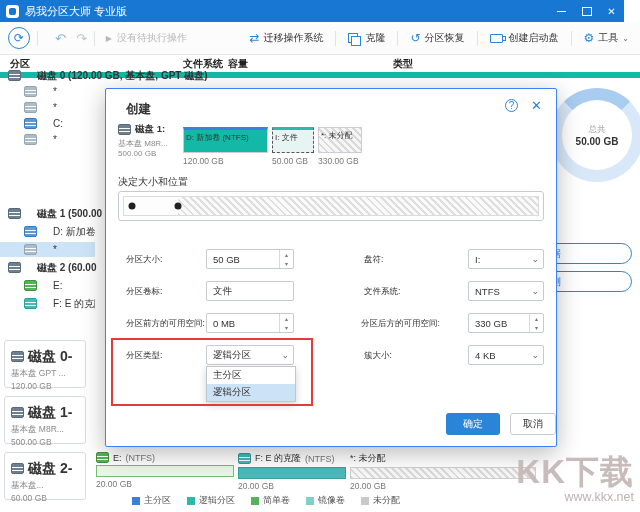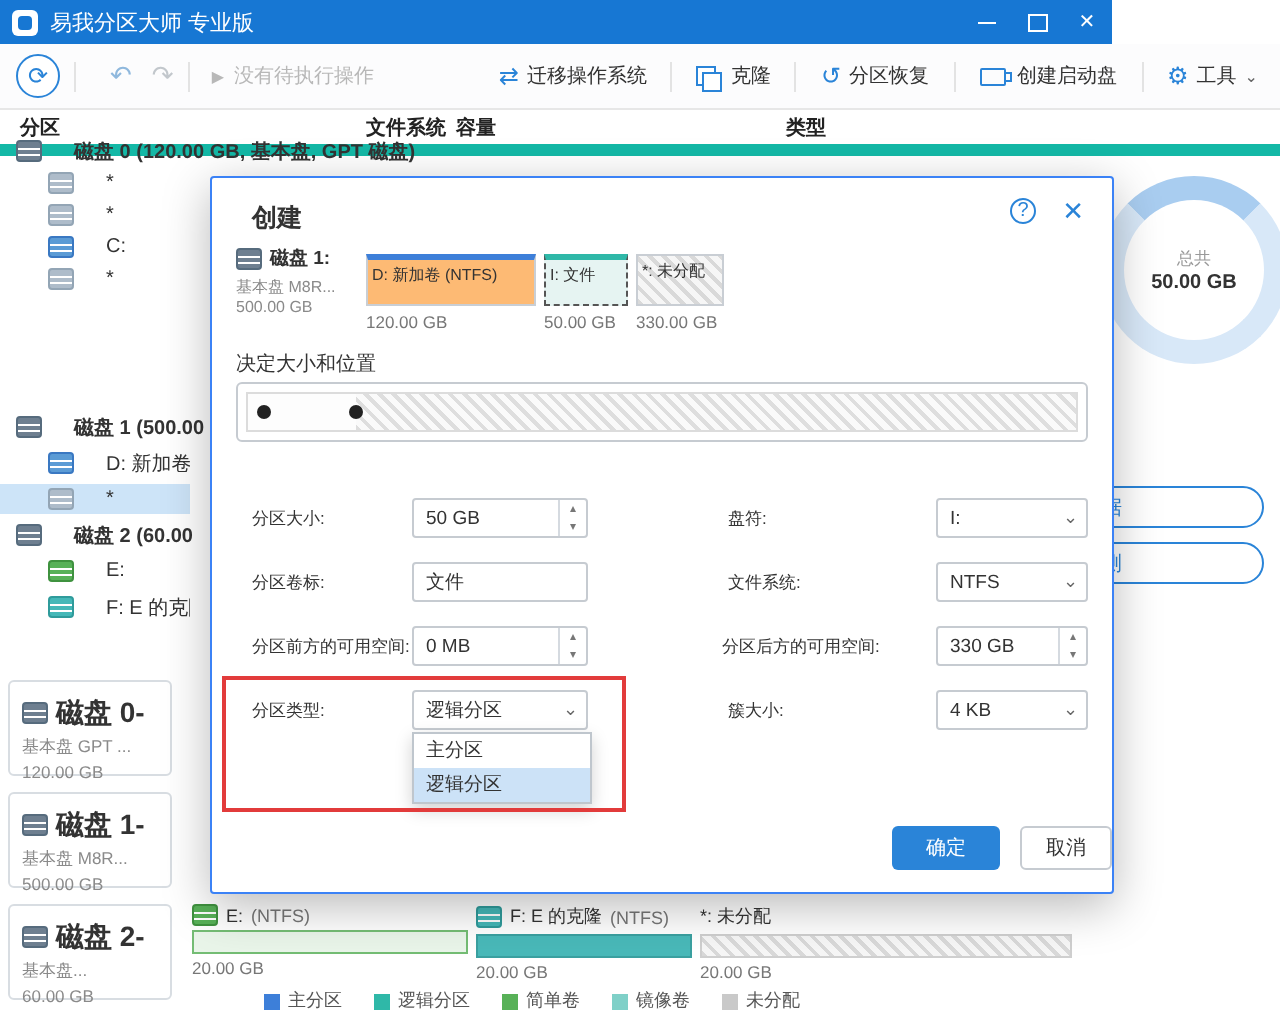--- a/index.html
+++ b/index.html
@@ -1,20 +1,20 @@
 <!DOCTYPE html>
 <html><head>
 <meta charset="utf-8">
 <style>
   html,body{margin:0;padding:0;}
   body{font-family:"Liberation Sans","DejaVu Sans",sans-serif;background:#9a9a9a;}
   #screen{position:relative;width:640px;height:512px;background:#fff;overflow:hidden;}
 
   
-  #titlebar{position:absolute;left:0;top:0;width:556px;height:22px;background:#1777d3;display:flex;align-items:center;color:#fff;z-index:5;}
+  #titlebar{position:absolute;left:0;top:0;width:624px;height:22px;background:#1777d3;display:flex;align-items:center;color:#fff;z-index:5;}
   .tb-logo{width:13px;height:13px;background:#fff;border-radius:3px;margin:0 6px;position:relative;flex:none;}
   .tb-logo::after{content:"";position:absolute;left:3px;top:3px;width:7px;height:7px;background:#1777d3;border-radius:2px;}
   .tb-title{font-size:11px;}
   .tb-right{margin-left:auto;display:flex;align-items:center;height:100%;}
   .tb-support{display:flex;align-items:center;gap:4px;font-size:10px;padding:0 10px;height:100%;cursor:default;}
   .winbtn{width:25px;height:100%;display:flex;align-items:center;justify-content:center;font-size:10px;}
   .max-box{width:8px;height:7px;border:1px solid #fff;}
   .min-line{width:9px;height:1px;background:#fff;display:block;}
 
   
@@ -51,21 +51,21 @@
 
   
   #donut{position:absolute;left:550px;top:88px;width:94px;height:94px;border-radius:50%;border:12px solid #d8e8f8;border-top-color:#a9cdf0;box-sizing:border-box;display:flex;flex-direction:column;align-items:center;justify-content:center;z-index:1;}
   .side-pill{position:absolute;left:498px;width:134px;height:21px;border:1px solid #2a84d8;border-radius:11px;background:#fff;color:#2a84d8;font-size:10px;display:flex;align-items:center;padding-left:52px;box-sizing:border-box;z-index:2;}
 
   
   #dialog{position:absolute;left:105px;top:88px;width:450px;height:357px;background:#fff;border:1px solid #3b82f6;border-radius:2px;box-shadow:0 6px 24px rgba(0,0,0,.28);z-index:10;}
   .dlg-title{position:absolute;left:20px;top:12px;font-size:12.5px;font-weight:bold;color:#333;}
   .dlg-help{position:absolute;right:38px;top:10px;color:#2a84d8;font-size:10px;width:13px;height:13px;border:1px solid #2a84d8;border-radius:50%;display:flex;align-items:center;justify-content:center;box-sizing:border-box;}
   .dlg-close{position:absolute;right:14px;top:9px;color:#2a84d8;font-size:13px;}
-  .blk{position:absolute;top:38px;height:26px;box-sizing:border-box;border:1px solid #c9ced4;background:#fdba74;font-size:8px;color:#333;padding:2px;white-space:nowrap;overflow:hidden;}
+  .blk{position:absolute;top:38px;height:26px;box-sizing:border-box;border:1px solid #c9ced4;background:#14b8a6;font-size:8px;color:#333;padding:2px;white-space:nowrap;overflow:hidden;}
   .blk.primary{border-top:3px solid #3d7fd9;}
   .blk.new{border:1px dashed #555;border-top:3px solid #2fb8a8;background:#e6f4f2;}
   .hatch{background-image:repeating-linear-gradient(45deg,#d9d9d9 0 2px,#f6f6f6 2px 5px);}
   .blk-size{position:absolute;top:67px;font-size:8.5px;color:#777;white-space:nowrap;}
   #slider{position:absolute;left:12px;top:102px;width:426px;height:30px;border:1px solid #c6cbd1;border-radius:3px;padding:4px;box-sizing:border-box;}
   #slider .track{position:relative;width:100%;height:100%;border:1px solid #dcdcdc;box-sizing:border-box;background:#fdfdfd;}
   .seg-un{position:absolute;left:13%;top:0;height:100%;width:87%;background-image:repeating-linear-gradient(45deg,#dedede 0 2px,#fafafa 2px 5px);}
   .handle{position:absolute;top:50%;width:7px;height:7px;background:#222;border-radius:50%;transform:translate(-50%,-50%);}
   .flabel{position:absolute;font-size:8.5px;color:#333;white-space:nowrap;}
   .finput{position:absolute;height:20px;border:1px solid #c6cbd1;border-radius:2px;background:#fff;font-size:9.5px;color:#333;display:flex;align-items:center;padding-left:6px;box-sizing:border-box;}
@@ -383,14 +383,18 @@
       <div class="dd-opt">主分区</div>
       <div class="dd-opt sel">逻辑分区</div>
     </div>
 
     <div class="red-box"></div>
 
     <div class="btn primary">确定</div>
     <div class="btn ghost">取消</div>
   </div>
 
+  <div id="watermark">
+    <div class="wm-title">KK下载</div>
+    <div class="wm-url">www.kkx.net</div>
+  </div>
 
 </div>
 
 </body></html>

